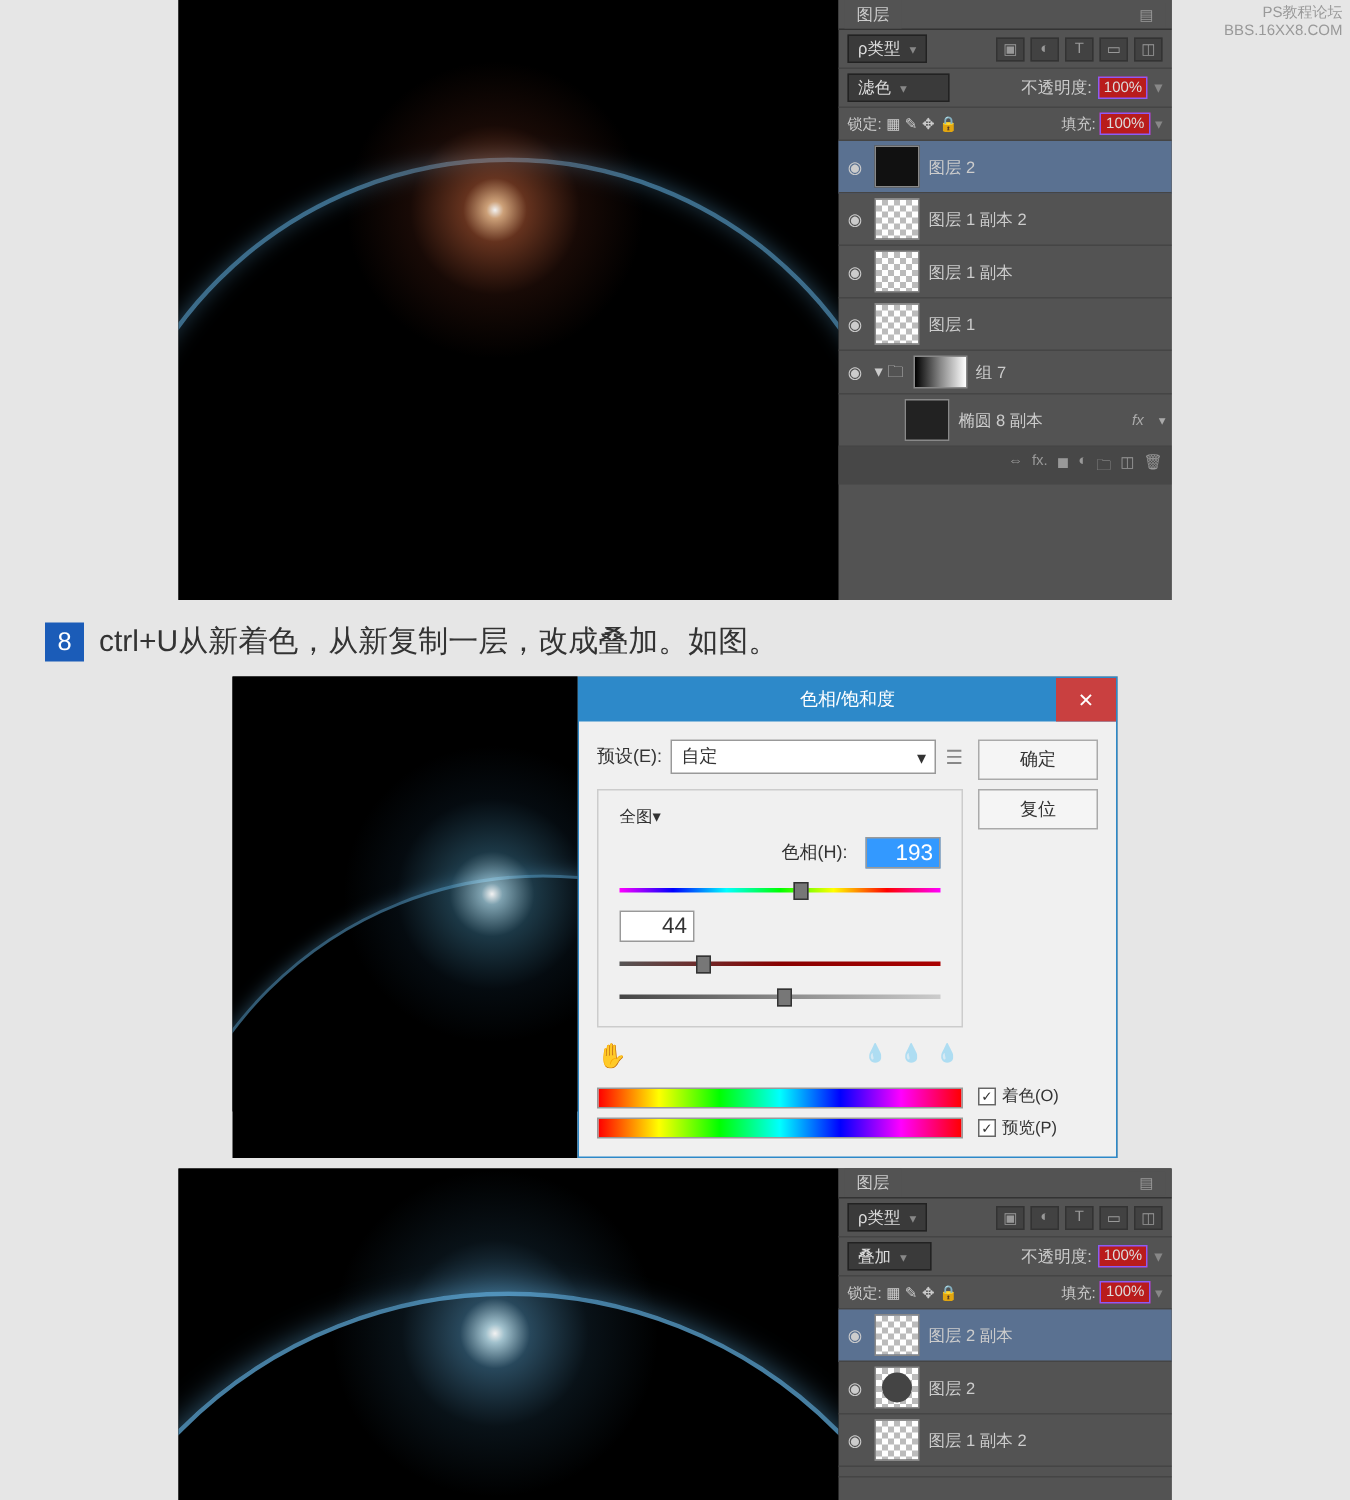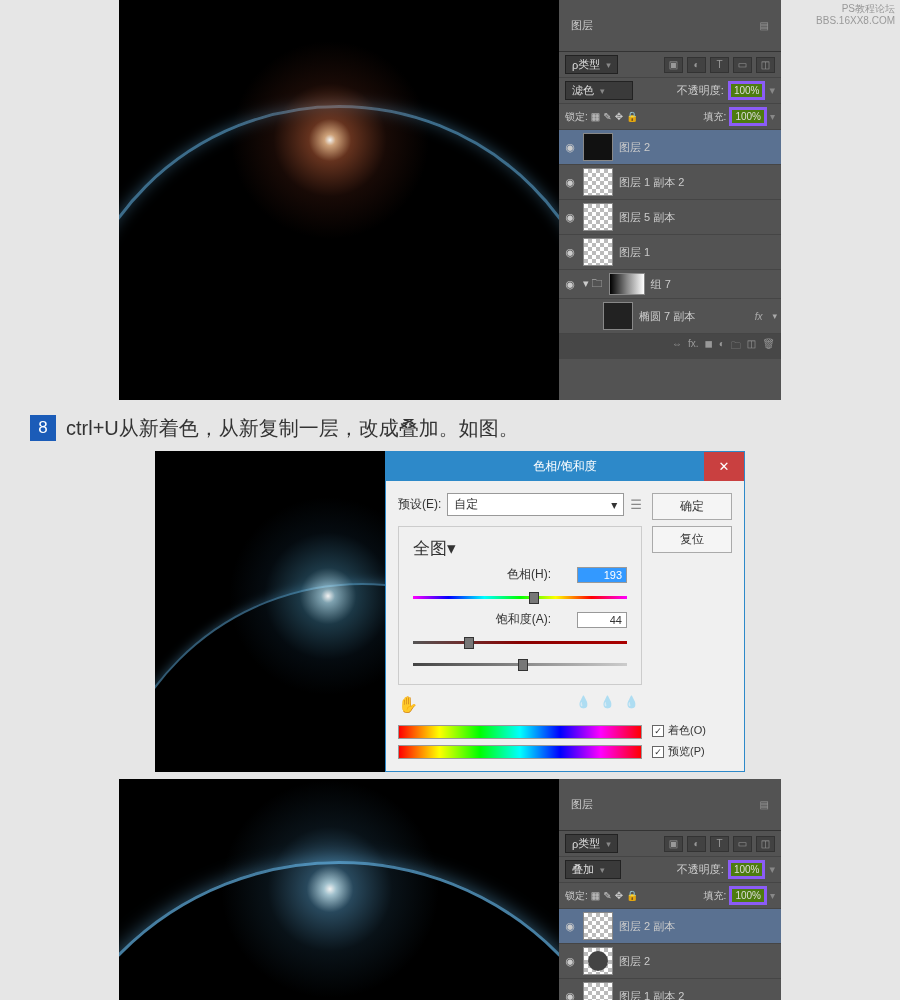--- a/index.html
+++ b/index.html
@@ -12,28 +12,28 @@
 .shot{display:flex;background:#000;position:relative}
 
 .canvas1{width:440px;height:400px;background:#000;position:relative;overflow:hidden}
 .flare-orange{position:absolute;left:48%;top:35%;transform:translate(-50%,-50%);width:200px;height:200px;background:radial-gradient(circle,rgba(255,255,255,0.95) 0%,rgba(255,200,150,0.8) 4%,rgba(200,100,60,0.5) 15%,rgba(120,50,30,0.2) 40%,transparent 70%);border-radius:50%}
 .arc1{position:absolute;left:50%;top:95%;transform:translate(-50%,-50%);width:550px;height:550px;border-radius:50%;border:3px solid rgba(100,180,230,0.6);box-shadow:0 0 15px rgba(100,180,230,0.4),inset 0 0 15px rgba(100,180,230,0.3)}
 .canvas3{width:440px;height:290px;background:#000;position:relative;overflow:hidden}
 .flare-blue{position:absolute;left:48%;top:38%;transform:translate(-50%,-50%);width:220px;height:220px;background:radial-gradient(circle,rgba(255,255,255,0.95) 0%,rgba(200,240,255,0.8) 4%,rgba(100,180,230,0.4) 15%,rgba(60,120,160,0.15) 40%,transparent 70%);border-radius:50%}
 .arc3{position:absolute;left:50%;top:135%;transform:translate(-50%,-50%);width:620px;height:620px;border-radius:50%;border:3px solid rgba(100,180,230,0.7);box-shadow:0 0 20px rgba(100,180,230,0.5)}
 
 .panel{width:222px;background:#535353;color:#ccc;font-size:11px;position:relative}
-.ptab{background:#535353;padding:16px 4px;display:flex;align-items:center;border-bottom:1px solid #333}
+.ptab{background:#535353;padding:0 4px;display:flex;align-items:center;border-bottom:1px solid #333}
 .ptab span{background:#535353;padding:2px 8px}
 .menu-icon{margin-left:auto;color:#999;font-size:10px}
 .prow{display:flex;align-items:center;padding:3px 6px;gap:4px;border-bottom:1px solid #454545}
 .sel{background:#3a3a3a;border:1px solid #222;padding:1px 6px;font-size:11px;color:#ddd;display:flex;align-items:center}
 .sel::after{content:"▾";margin-left:6px;font-size:9px;color:#888}
 .mini{width:19px;height:16px;background:#424242;border:1px solid #333;display:flex;align-items:center;justify-content:center;font-size:10px;color:#999}
-.pct{background:#4d7c0f;border:3px solid #8b5cf6;padding:1px 3px;font-size:10px;color:#ddd}
+.pct{background:#b91c1c;border:1px solid #8b5cf6;padding:1px 3px;font-size:10px;color:#ddd}
 .lockrow{display:flex;align-items:center;padding:3px 6px;gap:3px;border-bottom:1px solid #454545;font-size:10px}
 .layer{display:flex;align-items:center;padding:3px 4px;gap:6px;border-bottom:1px solid #454545}
 .layer.sel-layer{background:#5a7191}
 .eye{width:14px;text-align:center;color:#ccc;font-size:11px}
 .thumb{width:30px;height:28px;border:1px solid #888;background:#fff;position:relative;flex-shrink:0}
 .thumb.checker{background:repeating-conic-gradient(#bbb 0 25%,#fff 0 50%) 0 0/8px 8px}
 .thumb.dark{background:#111}
 .thumb.grad{background:linear-gradient(to right,#000,#888,#fff)}
 .thumb.ell{background:#222}
 .layer-name{font-size:11px}
@@ -45,22 +45,22 @@
 .dlg-title{background:#2d89c9;color:#fff;padding:6px 10px;text-align:center;position:relative;font-size:12px}
 .dlg-close{position:absolute;right:0;top:0;width:40px;height:100%;background:#c94040;color:#fff;display:flex;align-items:center;justify-content:center;font-size:13px}
 .dlg-body{padding:12px;display:flex;gap:10px}
 .dlg-left{flex:1}
 .dlg-right{width:80px;display:flex;flex-direction:column;gap:6px}
 .btn{background:#f5f5f5;border:1px solid #aaa;padding:4px 0;text-align:center;font-size:12px}
 .preset{display:flex;align-items:center;gap:6px;margin-bottom:10px}
 .preset .sel2{flex:1;background:#fff;border:1px solid #999;padding:2px 6px;display:flex;justify-content:space-between;align-items:center}
 .group{border:1px solid #ccc;padding:10px 14px 6px;position:relative}
 .grow{display:flex;align-items:center;margin:6px 0}
-.glabel{flex:1;text-align:right;padding-right:26px;font-size:12px}
-.gval{width:50px;border:1px solid #999;background:#fff;padding:1px 4px;text-align:right;font-size:11px}
+.glabel{flex:1;text-align:right;padding-right:12px;font-size:12px}
+.gval{width:50px;border:1px solid #999;background:#fff;padding:1px 4px;text-align:right;font-size:15px}
 .gval.selv{background:#3399ff;color:#fff}
 .slider{position:relative;height:16px;margin:2px 0 6px}
 .strack{position:absolute;left:0;right:0;top:7px;height:3px;background:linear-gradient(to right,#f0f,#00f,#0ff,#0f0,#ff0,#f00,#f0f)}
 .strack.gray{background:linear-gradient(to right,#444,#ccc)}
 .strack.sat{background:linear-gradient(to right,#555,#800,#a00)}
 .sthumb{position:absolute;top:3px;width:10px;height:12px;background:#777;border:1px solid #333}
 .dropper-row{display:flex;justify-content:flex-end;gap:6px;padding:6px 0;align-items:center}
 .drop{width:18px;height:18px;opacity:0.4}
 .hand-area{display:flex;align-items:center;gap:6px;margin-top:4px}
 .checkbox{display:flex;align-items:center;gap:4px;font-size:11px}
@@ -129,37 +129,37 @@
           <span class="layer-name">图层 2</span>
         </div>
    <div class="layer">
           <span class="eye">◉</span>
           <div class="thumb checker"></div>
           <span class="layer-name">图层 1 副本 2</span>
         </div>
    <div class="layer">
           <span class="eye">◉</span>
           <div class="thumb checker"></div>
-          <span class="layer-name">图层 5 副本</span>
+          <span class="layer-name">图层 1 副本</span>
         </div>
    <div class="layer">
           <span class="eye">◉</span>
           <div class="thumb checker"></div>
           <span class="layer-name">图层 1</span>
         </div>
    <div class="layer">
           <span class="eye">◉</span>
           <span class="folder">▾ 🗀 </span>
           <div class="thumb grad" style="width:36px;height:22px"></div>
           <span class="layer-name">组 7</span>
         </div>
    <div class="layer" style="padding-left:24px">
           <span class="eye"></span>
           <div class="thumb ell"></div>
-          <span class="layer-name">椭圆 7 副本</span>
+          <span class="layer-name">椭圆 8 副本</span>
           <span class="fx">fx</span>
           <span style="color:#aaa;font-size:9px">▾</span>
         </div>
    <div class="pfoot">
      <span>⇔</span>
      <span>fx.</span>
      <span>◼</span>
      <span>◐</span>
      <span>🗀</span>
      <span>◫</span>
@@ -186,31 +186,30 @@
       <div class="dlg-left">
         <div class="preset">
           <span>预设(E):</span>
           <div class="sel2">
                 <span>自定</span>
                 <span>▾</span>
               </div>
           <span style="color:#888;font-size:13px">☰</span>
         </div>
         <div class="group">
-          <div class="sel2" style="width:70px;margin-bottom:4px;font-size:17px"><span>全图</span><span>▾</span></div>
+          <div class="sel2" style="width:70px;margin-bottom:4px;font-size:11px"><span>全图</span><span>▾</span></div>
           <div class="grow">
                 <div class="glabel">色相(H):</div>
                 <div class="gval selv">193</div>
               </div>
           <div class="slider">
                 <div class="strack"></div>
                 <div class="sthumb" style="left:54%"></div>
               </div>
           <div class="grow">
-                <div class="glabel">饱和度(A):</div>
                 <div class="gval">44</div>
               </div>
           <div class="slider">
                 <div class="strack sat"></div>
                 <div class="sthumb" style="left:24%"></div>
               </div>
           <div class="slider">
                 <div class="strack gray"></div>
                 <div class="sthumb" style="left:49%"></div>
               </div>

